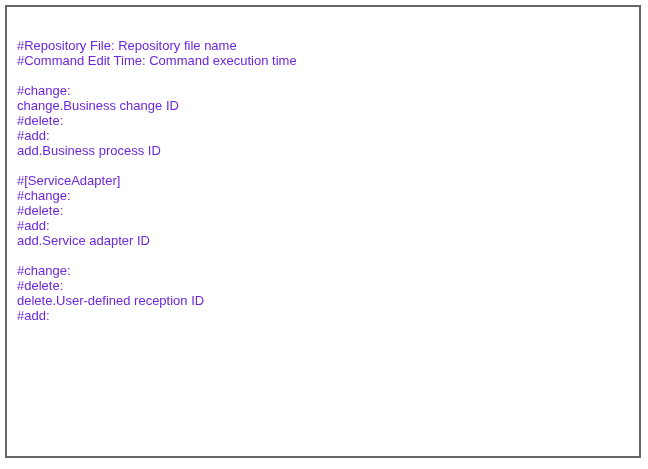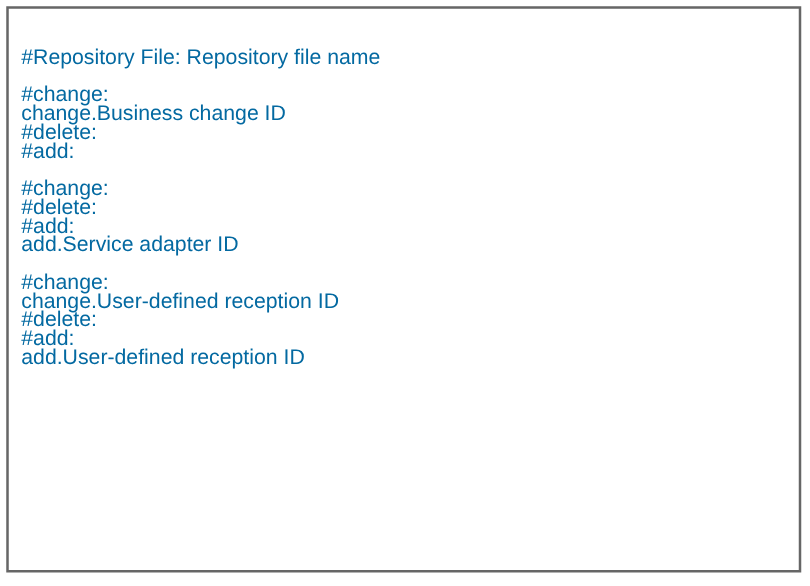--- a/index.html
+++ b/index.html
@@ -27,51 +27,53 @@
   }
   .listing {
     position: absolute;
     left: 10px;
     top: 31px;
     right: 6px;
   }
   .line {
     height: 15px;
     line-height: 15px;
-    font-size: 17px;
-    color: #0369a1;
+    font-size: 13px;
+    color: #6d28d9;
     white-space: pre;
   }
 </style>
 </head>
 <body>
 
 <div class="canvas">
   <div class="format-box">
     <div class="listing">
 
       <div class="line">#Repository File: Repository file name</div>
+      <div class="line">#Command Edit Time: Command execution time</div>
 
       <div class="line"></div>
 
       <div class="line">#change:</div>
       <div class="line">change.Business change ID</div>
       <div class="line">#delete:</div>
       <div class="line">#add:</div>
+      <div class="line">add.Business process ID</div>
 
       <div class="line"></div>
 
+      <div class="line">#[ServiceAdapter]</div>
       <div class="line">#change:</div>
       <div class="line">#delete:</div>
       <div class="line">#add:</div>
       <div class="line">add.Service adapter ID</div>
 
       <div class="line"></div>
 
       <div class="line">#change:</div>
-      <div class="line">change.User-defined reception ID</div>
       <div class="line">#delete:</div>
+      <div class="line">delete.User-defined reception ID</div>
       <div class="line">#add:</div>
-      <div class="line">add.User-defined reception ID</div>
 
     </div>
   </div>
 </div>
 
 </body></html>

